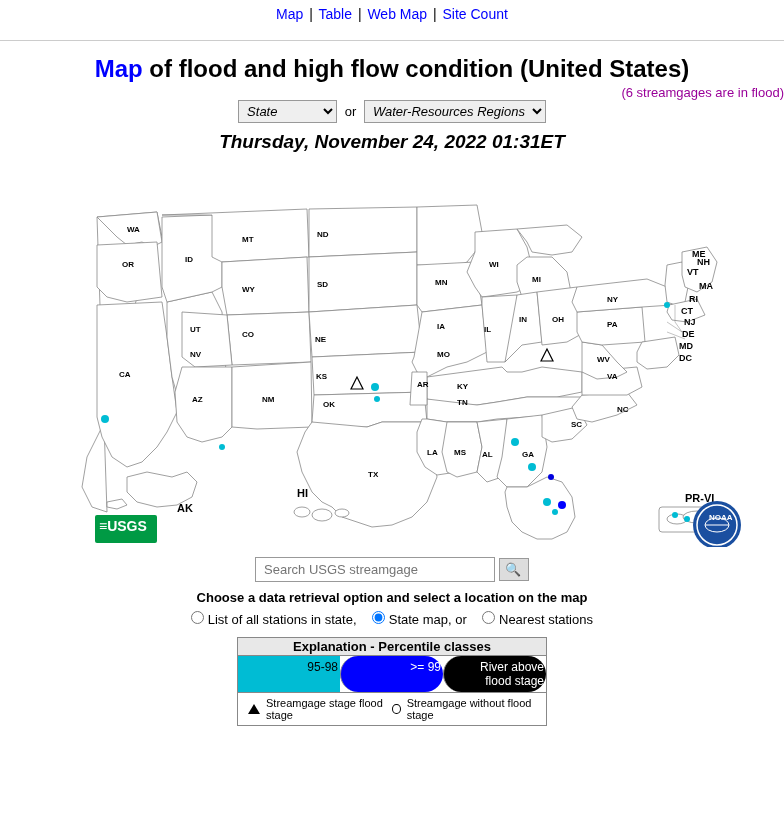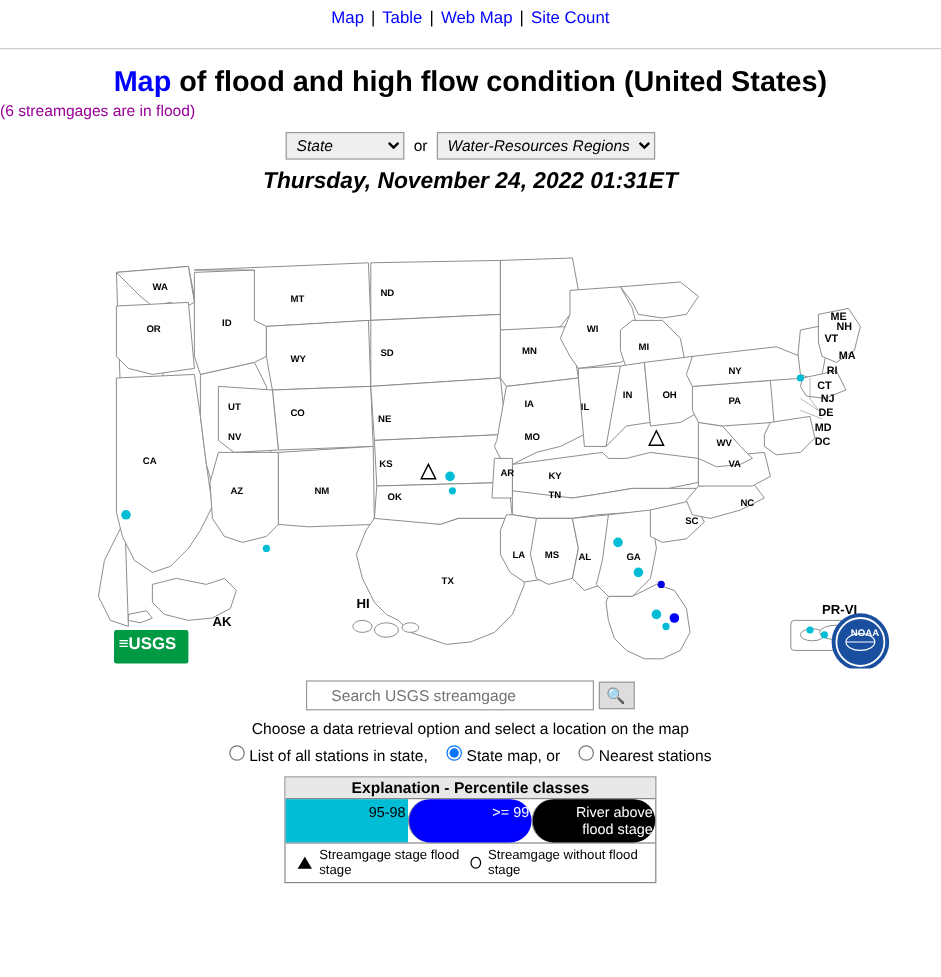--- a/index.html
+++ b/index.html
@@ -23,24 +23,23 @@
     .top-nav span { color: #000; margin: 0 2px; }
     .page-title {
       text-align: center;
       padding: 14px 0 2px;
       font-size: 24px;
       font-weight: bold;
       color: #000;
     }
     .page-title .map-word { color: #00f; }
     .subtitle {
-      text-align: left;
+      text-align: right;
       color: #990099;
       font-size: 13px;
-      margin-bottom: 10px;
     }
     .controls {
       text-align: center;
       margin-bottom: 8px;
     }
     .controls select {
       font-size: 13px;
       padding: 2px 4px;
       border: 1px solid #999;
       font-style: italic;
@@ -79,38 +78,38 @@
       font-size: 8px;
       fill: #000;
       font-weight: bold;
     }
     .search-area {
       text-align: center;
       margin: 10px 0 8px;
     }
     .search-box {
       width: 240px;
-      padding: 4px 20px;
+      padding: 4px 8px;
       border: 1px solid #999;
       font-size: 13px;
       color: #b91c1c;
     }
     .search-btn {
       background: #ddd;
       border: 1px solid #999;
       padding: 3px 6px;
       cursor: pointer;
       font-size: 13px;
     }
     .data-options {
       text-align: center;
       margin: 8px 0 6px;
     }
     .data-options p {
-      font-weight: normal;
+      font-weight: bold;
       margin-bottom: 6px;
       font-size: 13px;
     }
     .data-options label {
       margin: 0 6px;
       font-size: 13px;
     }
     
     .legend-container {
       margin: 10px auto;

